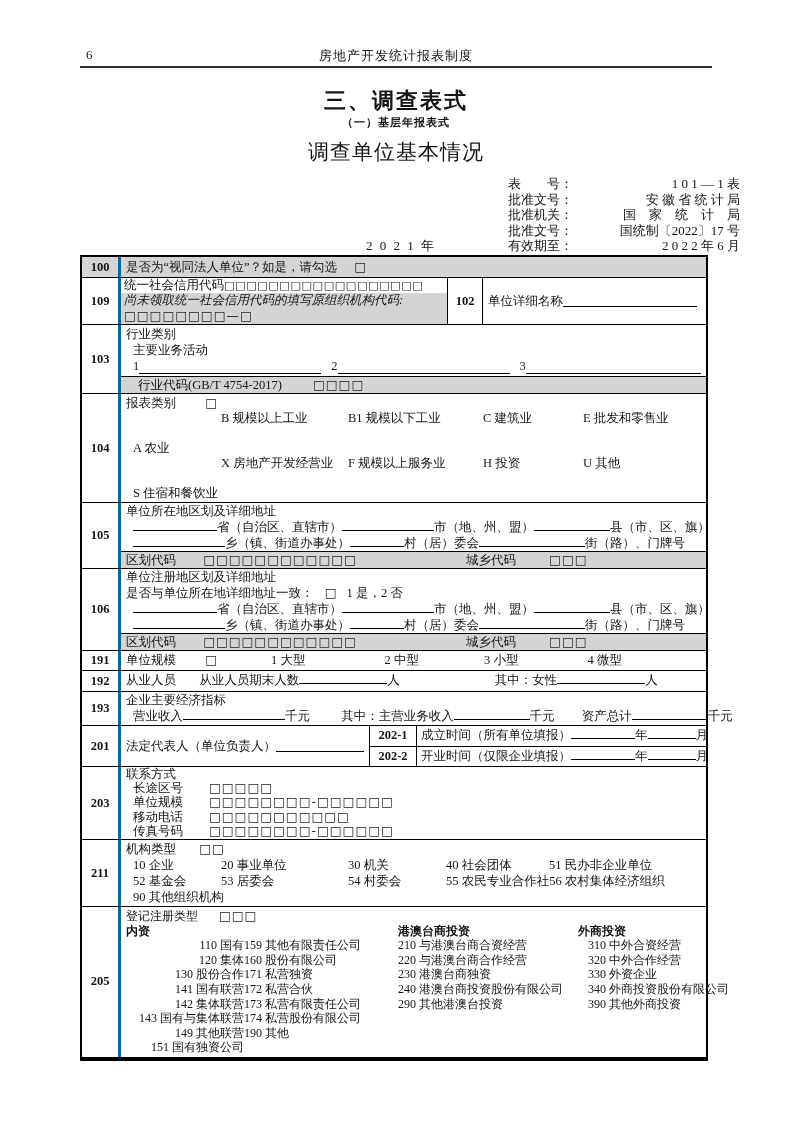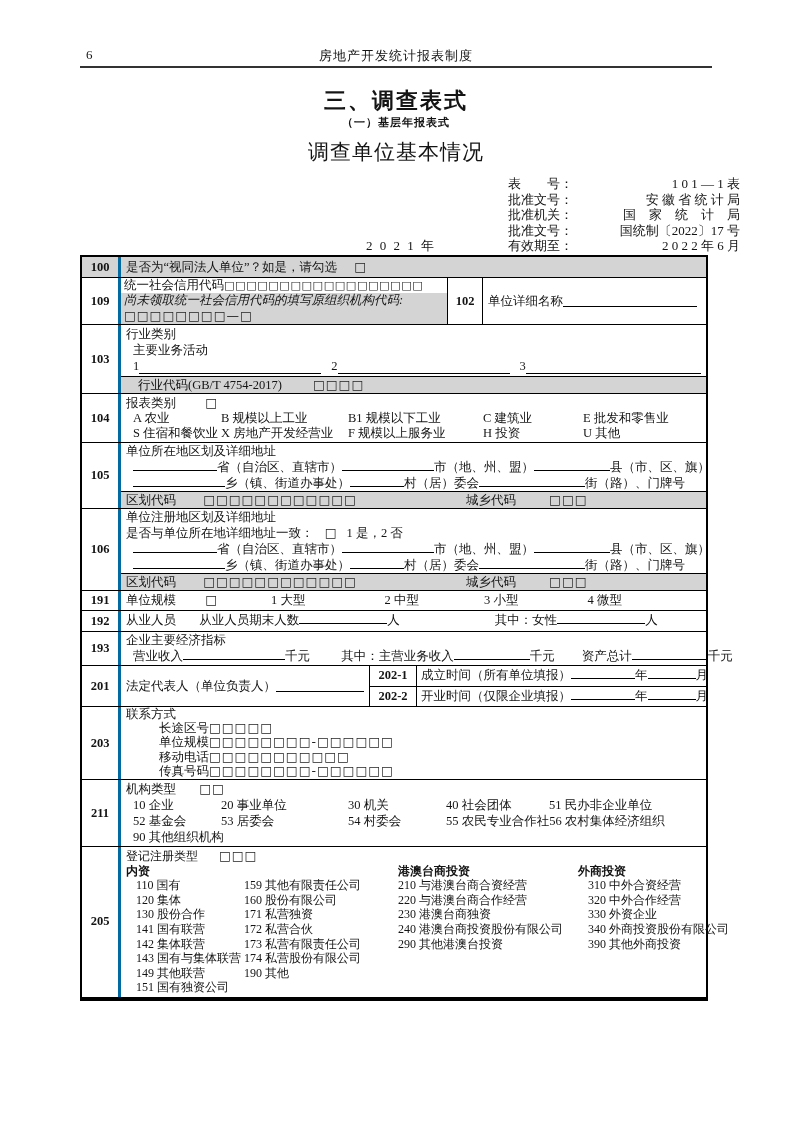--- a/index.html
+++ b/index.html
@@ -33,21 +33,21 @@
        justify-content:center;font-weight:bold;}
   .cc{flex:1;display:flex;flex-direction:column;min-width:0;}
   .ccline{padding:0 5px;line-height:16px;white-space:nowrap;}
   .gray{background:#d4d4d4;}
   .codebar{border-top:1px solid #000;background:#d4d4d4;padding:0 5px;line-height:16px;white-space:nowrap;}
   .u{display:inline-block;border-bottom:1px solid #000;height:11px;vertical-align:baseline;}
   .bx{font-family:"DejaVu Sans",sans-serif;font-size:12.5px;letter-spacing:1px;color:#222;}
   .bx-sm{font-family:"DejaVu Sans",sans-serif;font-size:11.3px;letter-spacing:0.4px;color:#222;}
   .ind{padding-left:12px;}
   .optgrid{display:flex;white-space:nowrap;}
-  .og1{flex:0 0 88px;}  .og2{flex:0 0 127px;} .og3{flex:0 0 135px;}
+  .og1{flex:0 0 88px;margin-top:30px;}  .og2{flex:0 0 127px;} .og3{flex:0 0 135px;}
   .og4{flex:0 0 100px;} .og5{flex:1;}
   .mg1{flex:0 0 88px;}  .mg2{flex:0 0 127px;} .mg3{flex:0 0 98px;}
   .mg4{flex:0 0 103px;} .mg5{flex:1;}
   
   .c109{flex:0 0 326px;display:flex;flex-direction:column;border-right:1px solid #000;min-width:0;}
   .c109 .l1{padding:0 3px;line-height:15px;white-space:nowrap;}
   .grayblock{background:#d4d4d4;flex:1;padding:0 3px;line-height:15px;white-space:nowrap;}
   .grayblock .note{font-style:italic;}
   .idc2{flex:0 0 34px;border-right:1px solid #000;display:flex;align-items:center;
         justify-content:center;font-weight:bold;}
@@ -56,31 +56,31 @@
   
   .c201{flex:0 0 238px;display:flex;align-items:center;padding:0 5px;border-right:1px solid #000;white-space:nowrap;}
   .c202{flex:1;display:flex;flex-direction:column;min-width:0;}
   .r202line{flex:1;display:flex;align-items:center;}
   .r202line + .r202line{border-top:1px solid #000;}
   .id202{flex:0 0 46px;align-self:stretch;border-right:1px solid #000;display:flex;
          align-items:center;justify-content:center;font-weight:bold;}
   .c202c{flex:1;padding:0 4px;white-space:nowrap;}
   
   .r203 .ccline{line-height:13.2px;}
-  .clabel{display:inline-block;width:76px;text-align:right;}
+  .clabel{display:inline-block;width:76px;}
   
   .r205 .ccline{line-height:14.6px;font-size:12px;}
   .regflex{display:flex;font-size:12px;line-height:14.6px;white-space:nowrap;}
   .grp{display:flex;flex-direction:column;min-width:0;}
   .grp1{flex:0 0 272px;padding-left:5px;}
   .grp2{flex:0 0 180px;}
   .grp3{flex:1;}
   .grphead{font-weight:bold;}
   .grpcols{display:flex;}
-  .colA{flex:0 0 118px;}
+  .colA{flex:0 0 118px;text-align:right;}
   .colB{flex:1;}
   .item{padding-left:10px;}
   .nolab{white-space:nowrap;}
 </style>
 </head>
 <body>
 
 <div class="page-head">
   <span class="page-num">6</span>
   <span class="head-title">房地产开发统计报表制度</span>

